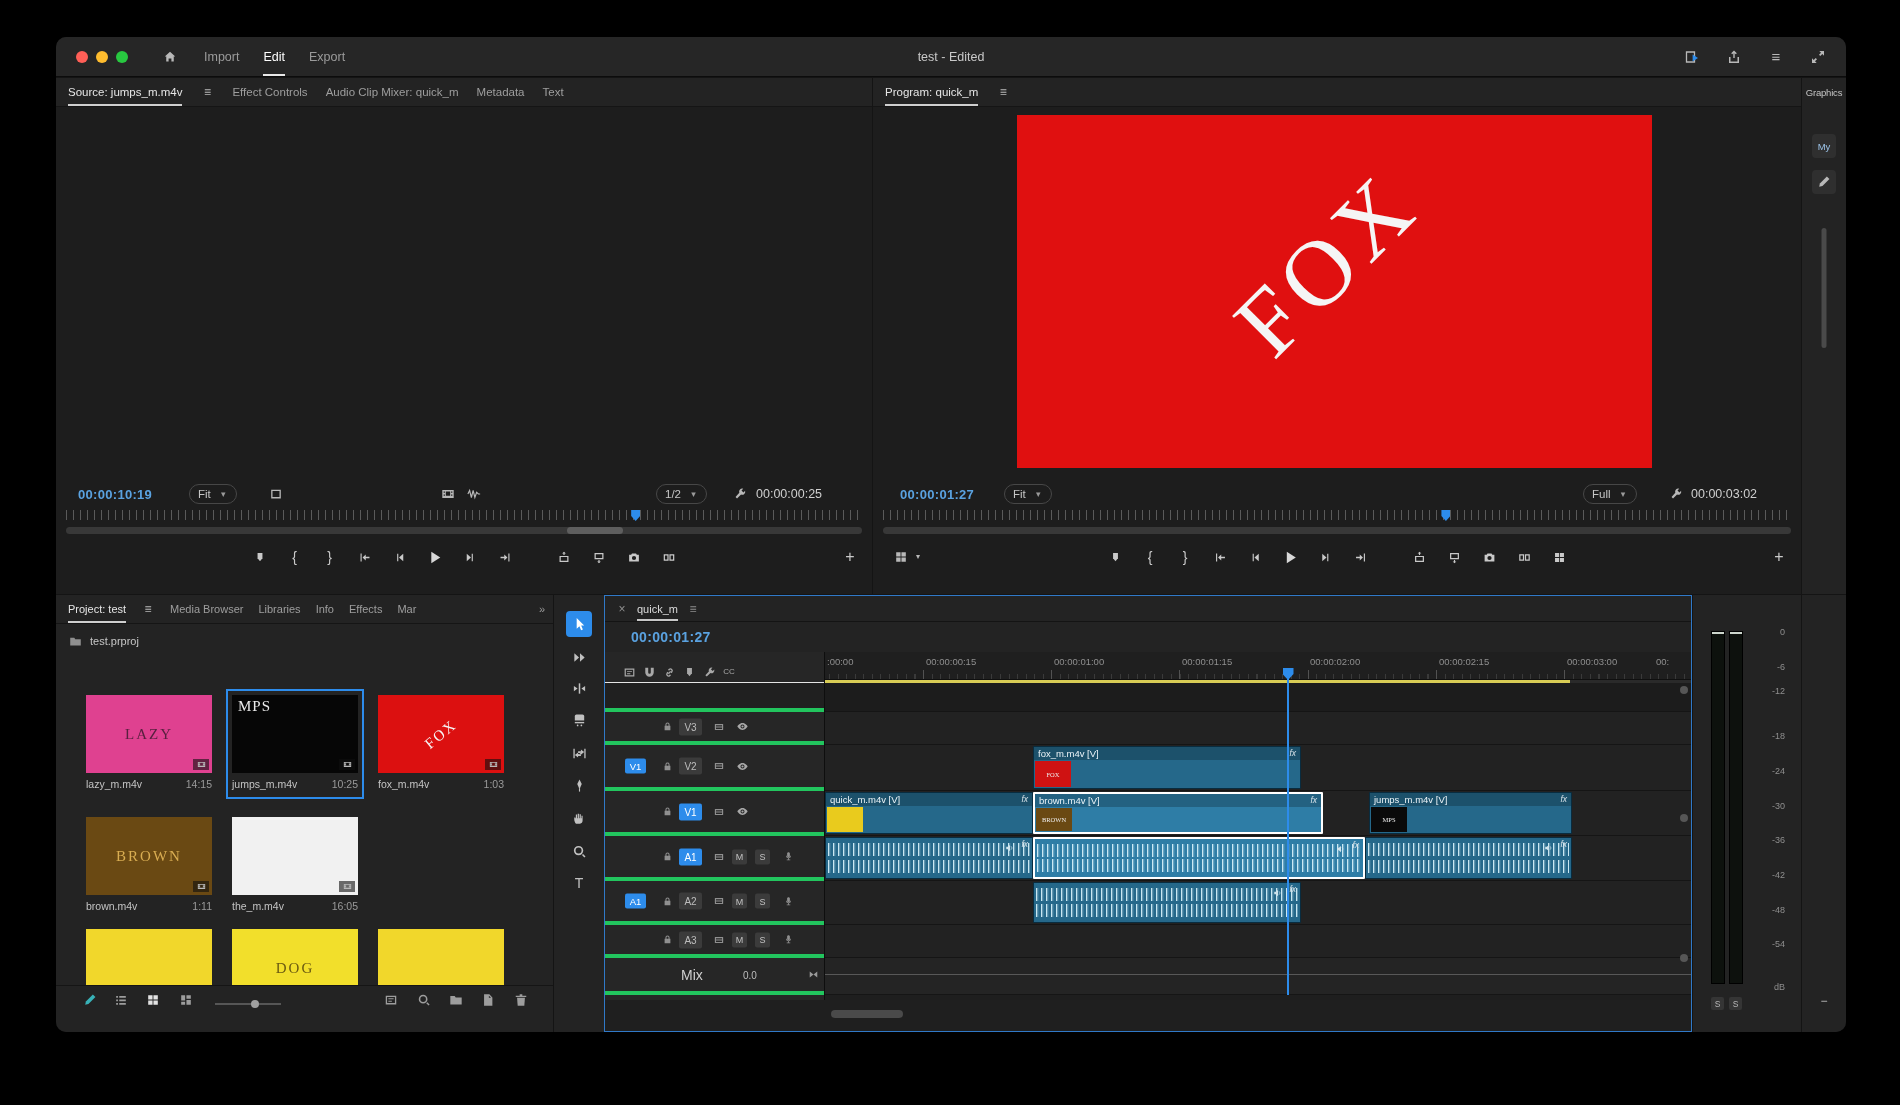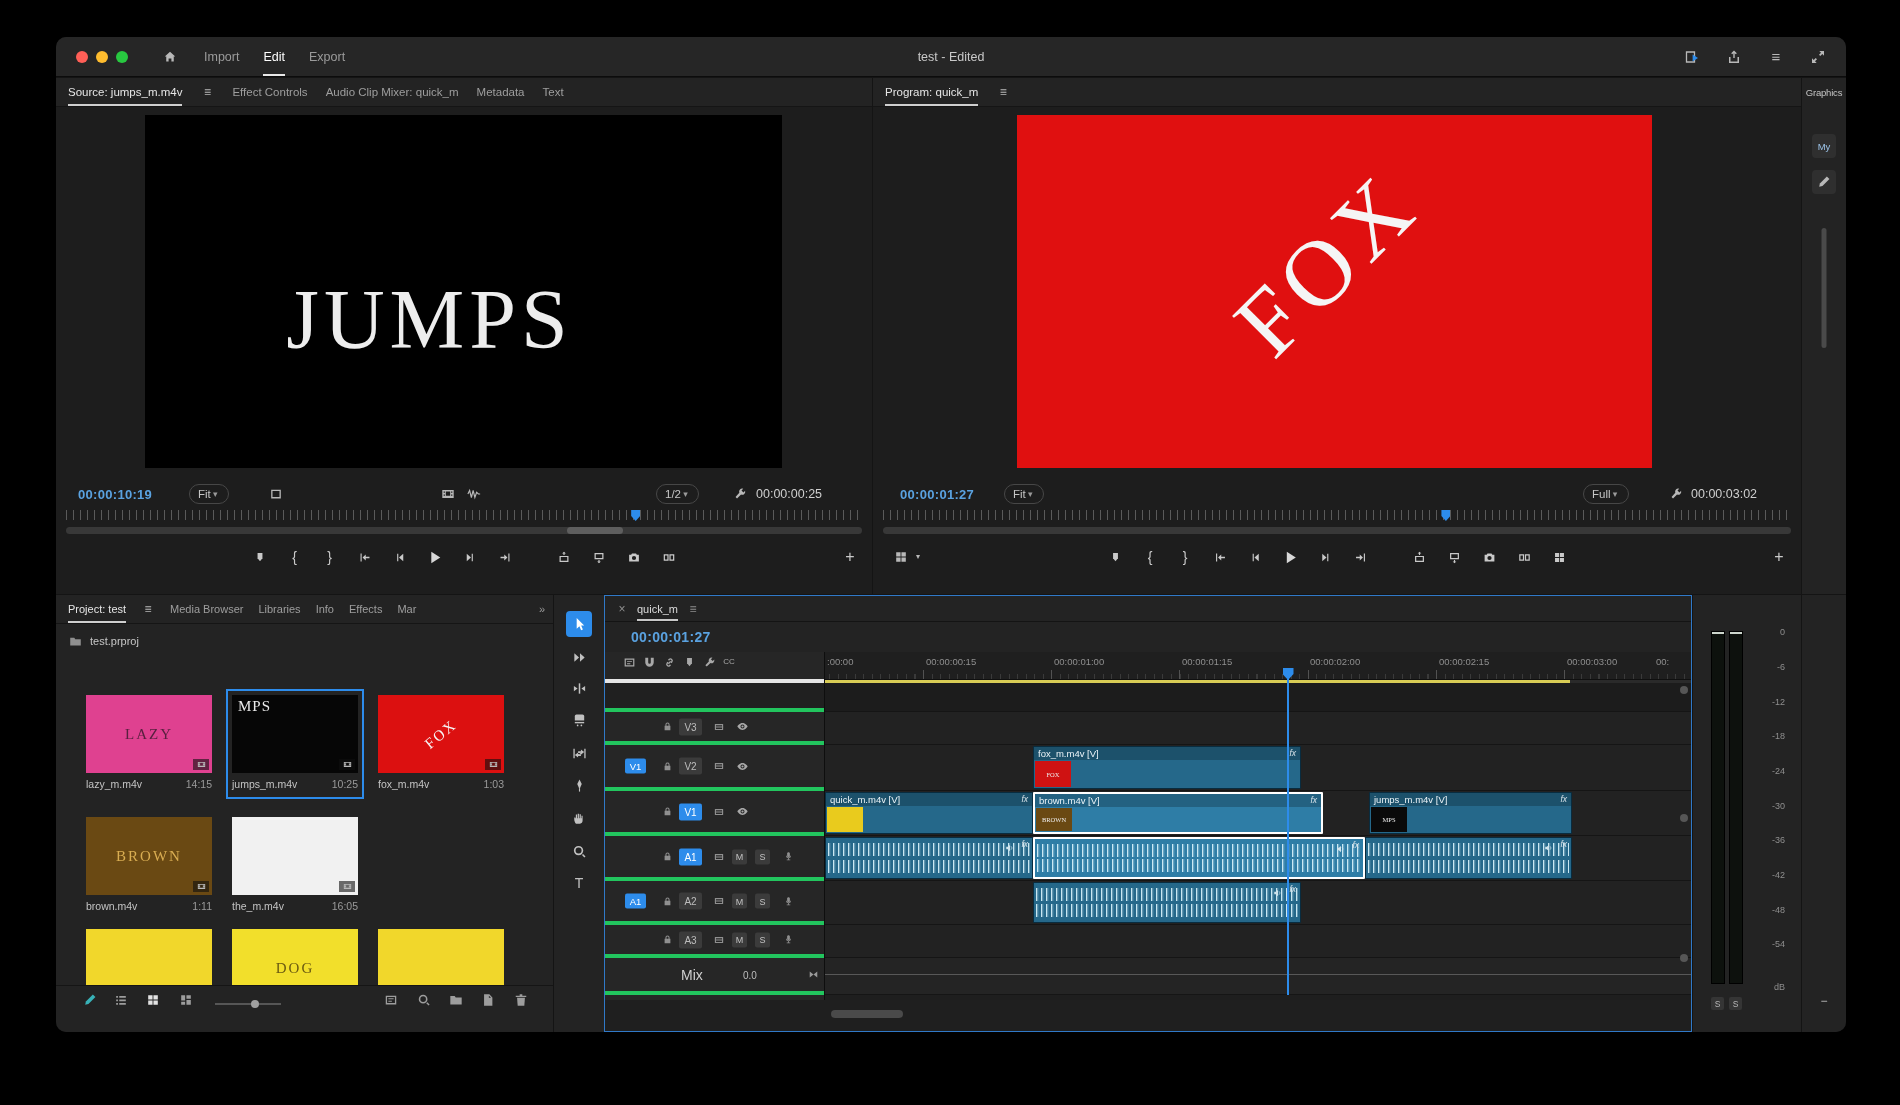--- a/index.html
+++ b/index.html
@@ -27,21 +27,21 @@
 .mon-body{position:absolute;left:0;top:29px;right:0;bottom:0;background:#1d1d1d}
 .preview{position:absolute;display:flex;align-items:center;justify-content:center;overflow:hidden}
 #src-preview{left:89px;top:8px;width:637px;height:353px;background:#000}
 #src-prev-text{font-family:"Liberation Serif",serif;font-size:84px;color:#ededed;letter-spacing:5px;position:relative;left:-34px;top:28px}
 #prg-preview{left:144px;top:8px;width:635px;height:353px;background:#e01010}
 #prg-prev-text{font-family:"Liberation Serif",serif;font-size:94px;color:#f5f5f5;letter-spacing:8px;transform:rotate(-45deg);position:relative;top:-28px;left:-8px}
 .mon-controls{position:absolute;left:0;right:0;top:375px;height:24px}
 .mon-controls>*{position:absolute;top:50%;transform:translateY(-50%)}
 .tc{color:#5aa2e0;font-size:13px;letter-spacing:.3px;font-weight:bold}
 .dur{color:#cfcfcf;font-size:12.5px}
-.dd{display:flex;align-items:center;border:1px solid #474747;border-radius:10px;height:20px;padding:0 8px;color:#c6c6c6;font-size:11.5px}
+.dd{display:flex;align-items:center;gap:8px;border:1px solid #474747;border-radius:10px;height:20px;padding:0 8px;color:#c6c6c6;font-size:11.5px}
 .dd .ic{width:9px;height:9px;color:#9a9a9a;font-size:9px}
 .scrub{position:absolute;left:10px;right:10px;top:403px;height:34px}
 .scrub .ticks{position:absolute;left:0;right:0;top:0;height:10px;background:repeating-linear-gradient(90deg,#5a5a5a 0 1px,transparent 1px 7px)}
 .scrub .bar{position:absolute;left:0;right:0;top:17px;height:7px;border-radius:4px;background:#383838}
 .scrub .thumbp{position:absolute;top:17px;height:7px;border-radius:4px;background:#5e5e5e}
 .scrub .phmark{position:absolute;top:0;width:9px;height:11px;background:#2d8ceb;clip-path:polygon(0 0,100% 0,100% 55%,50% 100%,0 55%)}
 .transport{position:absolute;left:0;right:0;top:433px;height:34px}
 .tr-center{position:absolute;left:50%;top:50%;transform:translate(-50%,-50%);display:flex;align-items:center;gap:15px}
 .tr-center .ic{width:13px;height:13px;color:#c9c9c9;font-size:14px}
 .tr-center .play .ic{width:17px;height:17px;color:#d8d8d8}
@@ -91,21 +91,21 @@
 .tool.on{background:#2d8ceb;color:#fff}
 
 #tl{left:548px;top:558px;width:1088px;height:437px;background:#1f1f1f;border:1px solid #3079c8}
 .tl-tabbar{height:26px;display:flex;align-items:center;gap:8px;padding:0 10px;background:#232323;border-bottom:1px solid #141414}
 #tl-tab{color:#dcdcdc;font-size:11px;border-bottom:2px solid #c8c8c8;height:100%;display:flex;align-items:center;padding-top:2px}
 .tl-tabbar .ic{color:#8e8e8e;font-size:12px}
 .tl-head{position:relative;height:30px;background:#232323}
 #tl-tc{position:absolute;left:26px;top:50%;transform:translateY(-50%);color:#5aa2e0;font-size:14px;font-weight:bold;letter-spacing:.3px}
 .tl-main{position:absolute;left:0;top:56px;right:0;height:348px;display:flex}
 #tl-headers{width:220px;position:relative;background:#262626;border-right:1px solid #0e0e0e;flex:none}
-#tl-toolbar{height:31px;display:flex;align-items:flex-start;padding-left:14px;border-bottom:4px solid #e5e5e5}
+#tl-toolbar{height:31px;display:flex;align-items:flex-end;padding-left:14px;border-bottom:1px solid #e5e5e5}
 #tl-toolbar .ic{width:13px;height:13px;color:#a8a8a8;font-size:8px}
 .th-row{position:relative;border-bottom:4px solid #22c55e}
 .th-row.spacer{background:#202020}
 .patch{position:absolute;left:20px;top:50%;transform:translateY(-50%);width:21px;height:15px;background:#2d8ceb;color:#fff;font-size:9.5px;display:flex;align-items:center;justify-content:center;border-radius:2px}
 .pos-lock{position:absolute;left:52px;top:50%;transform:translateY(-50%)}
 .pos-lock .ic{width:11px;height:11px;color:#8f8f8f}
 .tbadge{position:absolute;left:74px;top:50%;transform:translateY(-50%);min-width:23px;height:17px;padding:0 3px;background:#3b3b3b;color:#bdbdbd;font-size:10px;display:flex;align-items:center;justify-content:center;border-radius:2px}
 .tbadge.tg{background:#2d8ceb;color:#fff}
 .pos-sync{position:absolute;left:104px;top:50%;transform:translateY(-50%)}
 .pos-sync .ic{width:12px;height:12px;color:#8f8f8f}
@@ -208,23 +208,20 @@
         <span class="ptab on">Source: jumps_m.m4v</span>
         <span class="ibtn" style="width: 14px;">
           <span class="ic">≡</span>
         </span>
         <span class="ptab">Effect Controls</span>
         <span class="ptab">Audio Clip Mixer: quick_m</span>
         <span class="ptab">Metadata</span>
         <span class="ptab">Text</span>
       </div>
     <div class="mon-body">
-      <div class="preview" id="src-preview">
-        <span id="src-prev-text">JUMPS</span>
-      </div>
       <div class="mon-controls">
         <span class="tc" style="left:22px">00:00:10:19</span>
         <span class="dd" style="left:133px">
             <span>Fit</span>
             <span class="ic">▾</span>
           </span>
         <span class="ibtn" style="left:210px">
             <span class="ic">
               <svg viewBox="0 0 16 16">
                 <path fill-rule="evenodd" d="M2.5 3h11v10h-11zM4 4.5h8v7H4z"></path>
@@ -1136,21 +1133,21 @@
         <div id="hthumb"></div>
       </div>
   </section>
 
   <section class="panel" id="meters">
     <div class="mbar" style="left:18px"></div>
     <div class="mbar" style="left:36px"></div>
     <div id="mscale">
         <span class="mnum" style="top: 32px;">0</span>
         <span class="mnum" style="top: 66.7px;">-6</span>
-        <span class="mnum" style="top: 102px;">-12</span>
+        <span class="mnum" style="top: 91px;">-12</span>
         <span class="mnum" style="top: 136.1px;">-18</span>
         <span class="mnum" style="top: 170.8px;">-24</span>
         <span class="mnum" style="top: 205.5px;">-30</span>
         <span class="mnum" style="top: 240.2px;">-36</span>
         <span class="mnum" style="top: 274.9px;">-42</span>
         <span class="mnum" style="top: 309.6px;">-48</span>
         <span class="mnum" style="top: 344.3px;">-54</span>
       </div>
     <span id="munit">dB</span>
     <span class="solo-s" style="left:18px">S</span>

